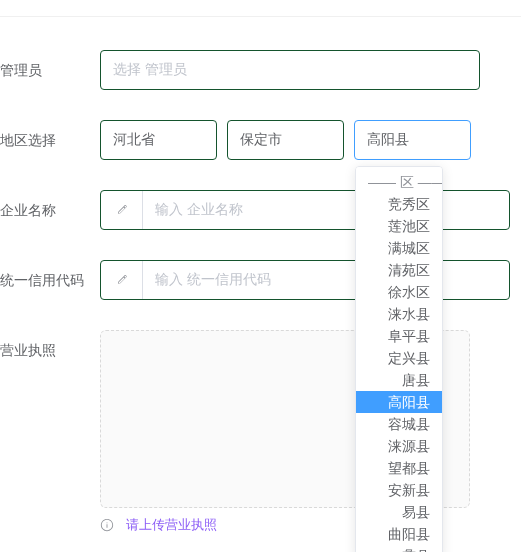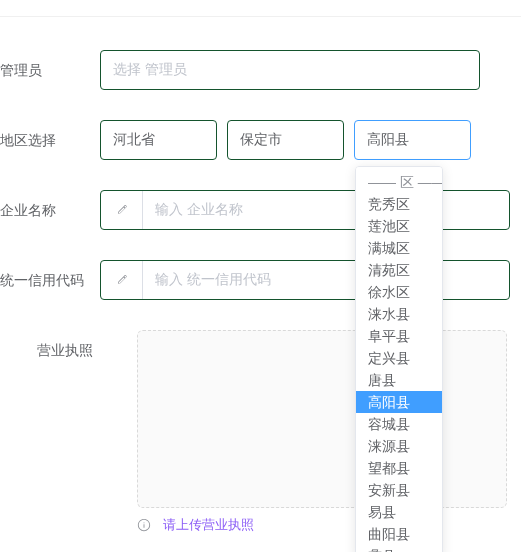--- a/index.html
+++ b/index.html
@@ -114,20 +114,21 @@
     overflow-y: scroll;
   }
   .dropdown-item {
     padding: 0 12px;
     height: 22px;
     line-height: 22px;
     font-size: 14px;
     color: #606266;
     cursor: pointer;
     white-space: nowrap;
+    text-align: right;
   }
   .dropdown-item.header {
     text-align: center;
     color: #909399;
   }
   .dropdown-item.selected {
     background: #409eff;
     color: #fff;
   }
   
@@ -224,21 +225,21 @@
     <div class="input-group">
       <div class="input-prefix">
         <svg width="14" height="14" viewBox="0 0 1024 1024" fill="#909399">
             <path d="M863 229L795 161c-25-25-65-25-90 0L251 615l-26 136c-3 18 12 33 30 30l136-26 454-454c25-25 25-65 0-90zM365 731l-84 16 16-84 334-334 68 68-334 334zM819 275l-68 68-68-68 68-68c6-6 16-6 22 0l46 46c6 6 6 16 0 22z"></path>
           </svg>
       </div>
       <div class="input-placeholder">输入 统一信用代码</div>
     </div>
   </div>
 
-  <div class="form-row" style="margin-bottom:10px;padding-left:37px;">
+  <div class="form-row" style="margin-bottom:10px;">
     <div class="label top-align">营业执照</div>
     <div class="upload-area">
       <div class="upload-box"></div>
       <div class="upload-tip">
         <svg width="14" height="14" viewBox="0 0 1024 1024" fill="#909399">
             <path d="M512 64C265 64 64 265 64 512s201 448 448 448 448-201 448-448S759 64 512 64zm0 832c-212 0-384-172-384-384S300 128 512 128s384 172 384 384-172 384-384 384zm-32-576h64v64h-64zm0 128h64v256h-64z"></path>
           </svg>
         <span>请上传营业执照</span>
       </div>
     </div>

